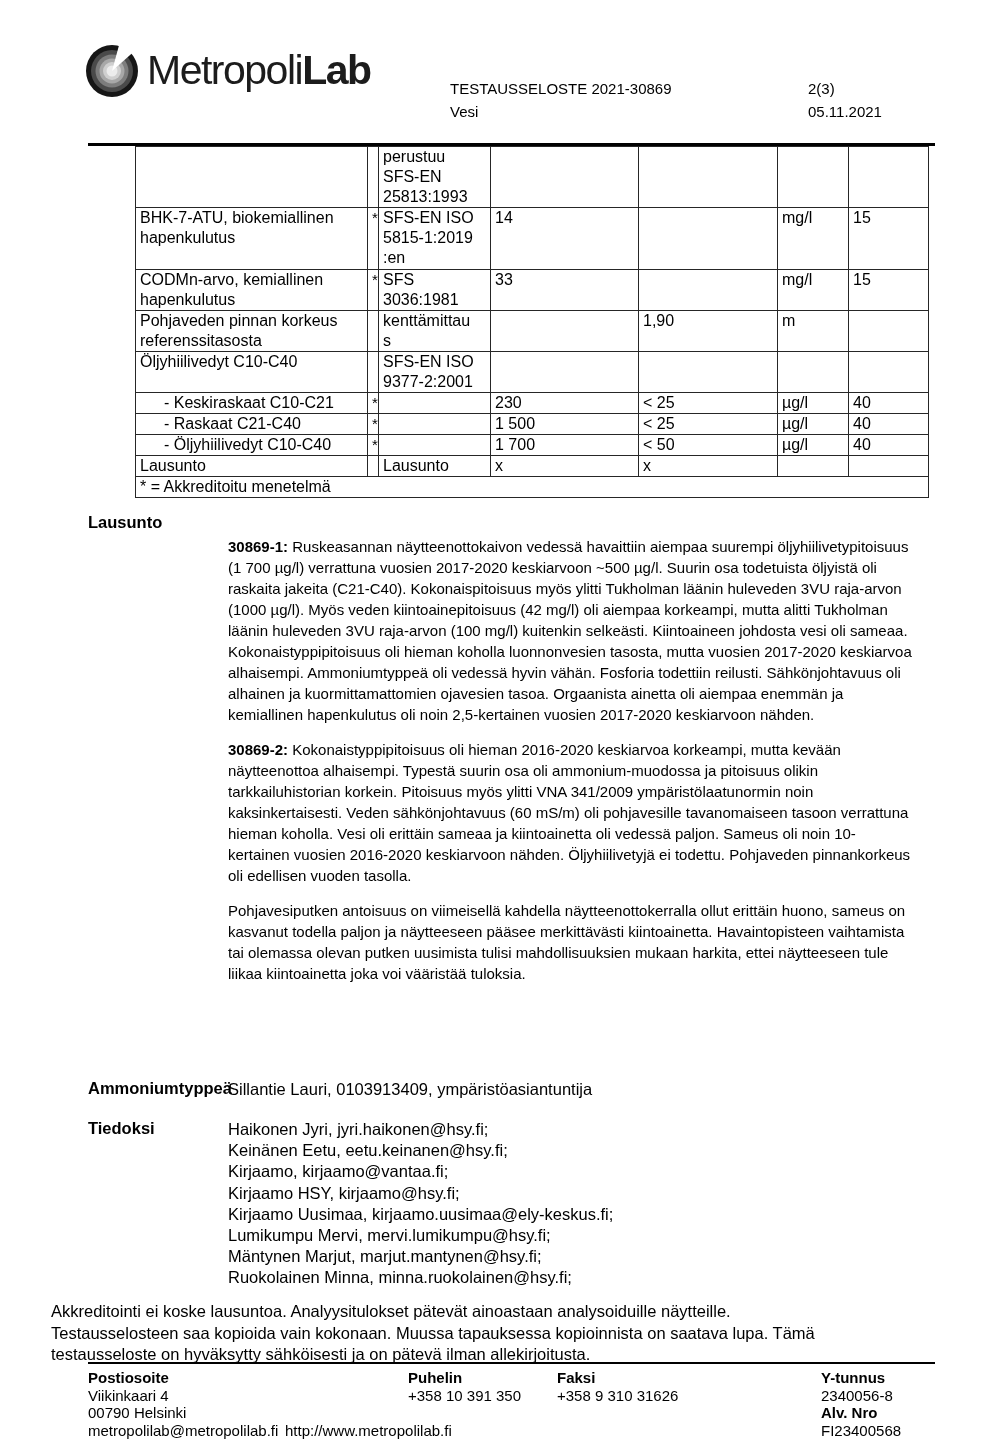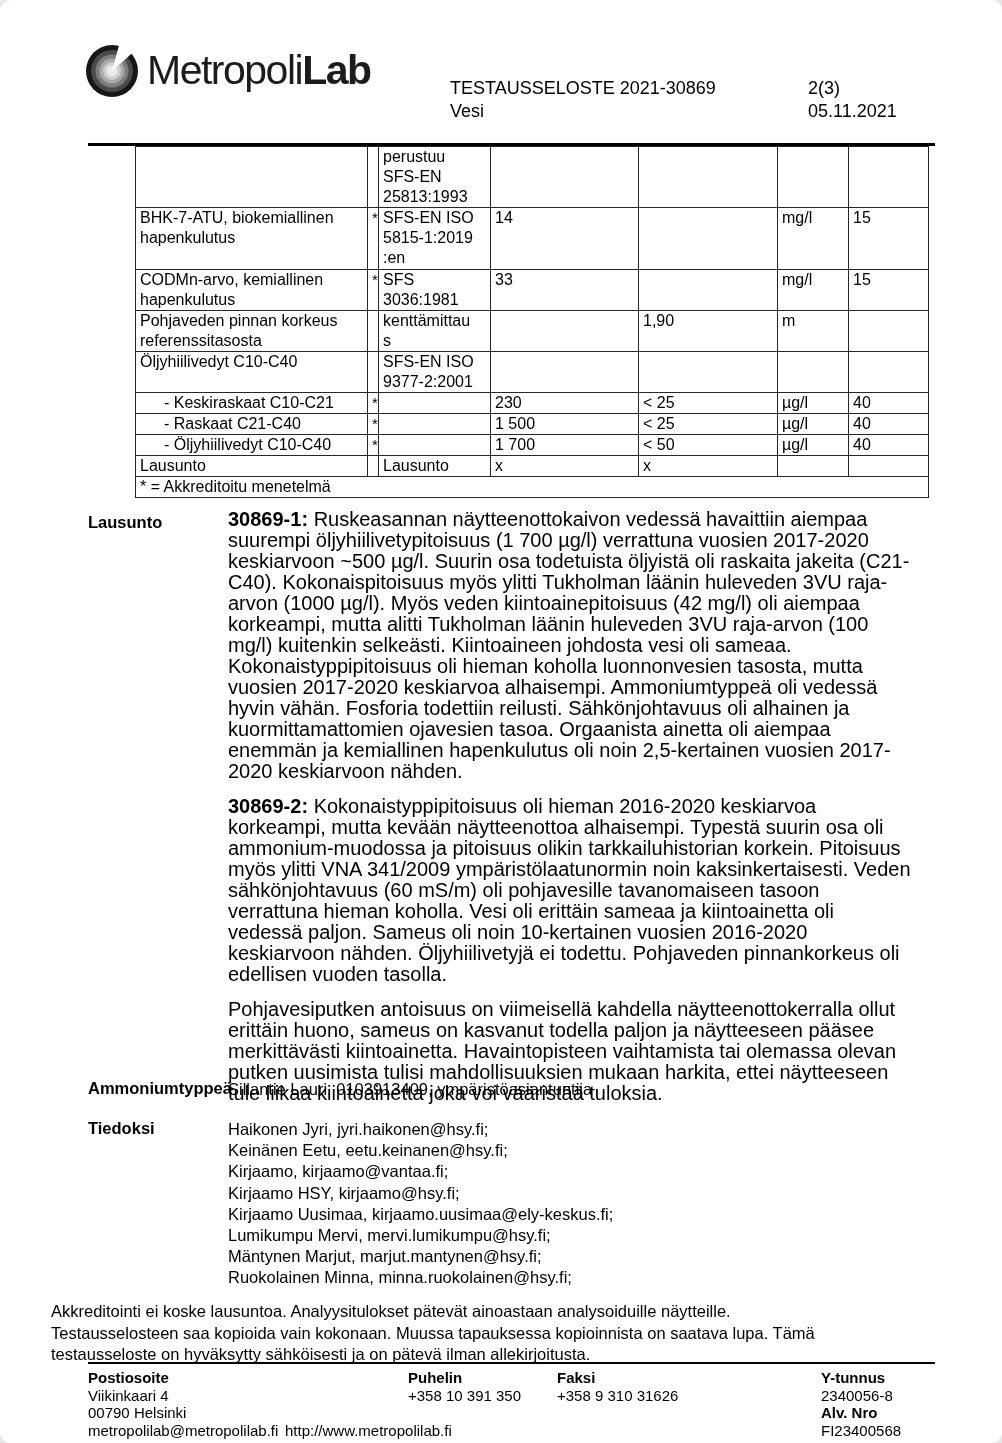--- a/index.html
+++ b/index.html
@@ -1,28 +1,27 @@
 <!DOCTYPE html>
 <html><head>
 <meta charset="utf-8">
 <style>
   html,body { margin:0; padding:0; background:#e8e8e8; }
   .page {
     position:relative; width:1002px; height:1443px; margin:0 auto;
     background:#ffffff; color:#000;
     font-family:"Liberation Sans", sans-serif;
     overflow:hidden;
-    border-radius:11px;
   }
   
   .logo { position:absolute; left:84px; top:42px; display:flex; align-items:center; }
   .logo svg { width:56px; height:56px; display:block; }
   .logo-text { font-size:41px; letter-spacing:-1.5px; color:#1c1c1c; margin-left:7px; line-height:56px; }
   .logo-text .bold { font-weight:bold; }
-  .hmeta { position:absolute; font-size:18px; line-height:23px; }
+  .hmeta { position:absolute; font-size:15px; line-height:23px; }
   .h-report { left:450px; top:77px; }
   .h-sample { left:450px; top:100px;text-align:center; }
   .h-page   { left:808px; top:77px; }
   .h-date   { left:808px; top:100px; }
   
   .topline  { position:absolute; left:88px; top:143px; width:847px; height:3px; background:#000; }
   .footrule { position:absolute; left:88px; top:1362px; width:847px; height:2px; background:#000; }
   
   table.results {
     position:absolute; left:135px; top:146px; width:793px;
@@ -40,21 +39,21 @@
   tr.h-r2 td { height:40px; }
   tr.h-r3 td { height:39px; }
   tr.h-r4 td { height:40px; }
   tr.h-s  td { height:20px; }
   tr.h-fn td { height:19px; }
   
   .seclabel { position:absolute; left:88px; font-weight:bold; font-size:16.5px; }
   .lbl-lausunto { top:513px; }
   .lbl-yhteys   { top:1079px; }
   .lbl-tiedoksi { top:1119px; }
-  .statement { position:absolute; left:228px; top:509px; width:684px; font-size:20px; line-height:21px; }
+  .statement { position:absolute; left:228px; top:536px; width:684px; font-size:15px; line-height:21px; }
   .statement p { margin:0 0 14px 0; }
   .contact-value { position:absolute; left:228px; top:1079px; font-size:16.5px; line-height:21px; }
   .cc-list { position:absolute; left:228px; top:1119px; font-size:16.5px; line-height:21.2px; }
   
   .disclaimer { position:absolute; left:51px; top:1301px; width:900px; text-align:left; font-size:16.5px; line-height:21.5px; }
   
   .fcol { position:absolute; top:1369px; font-size:15px; line-height:17.5px; }
   .fcol .b { font-weight:bold; }
   .f1 { left:88px; }
   .f2 { left:408px; }

